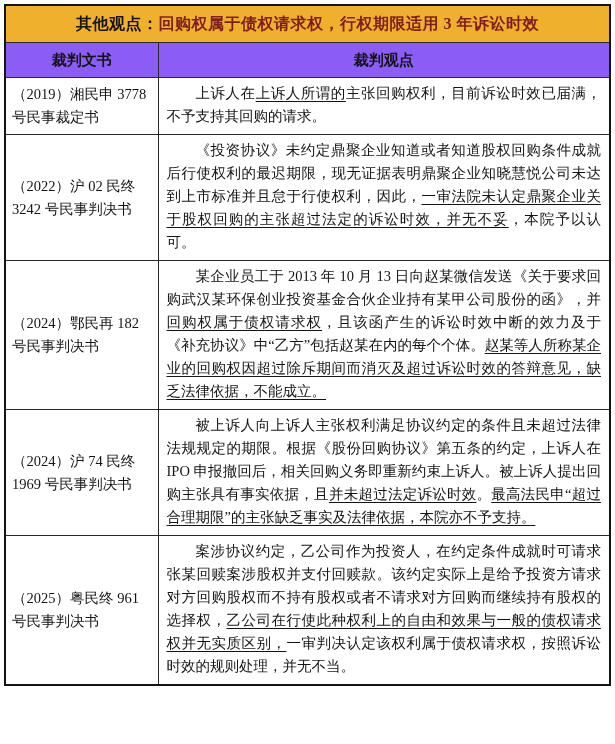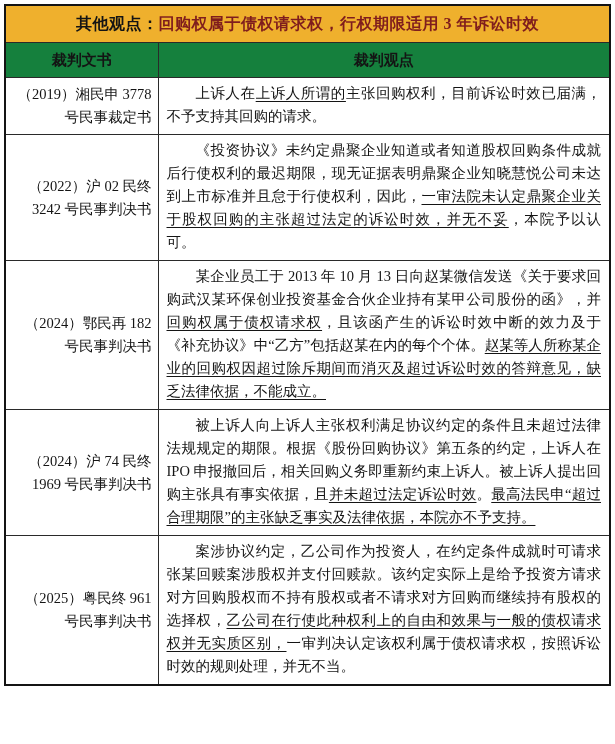--- a/index.html
+++ b/index.html
@@ -34,28 +34,28 @@
     padding: 8px 4px;
     letter-spacing: 0.5px;
   }
   .title-highlight { color: #7f1d1d; }
   th.col-header {
     font-size: 15px;
     font-weight: bold;
     text-align: center;
     padding: 7px 6px;
     line-height: 20px;
-    background: #15803d;
+    background: #8b5cf6;
   }
   td.doc-cell {
     font-size: 14.5px;
     line-height: 23px;
     padding: 4px 6px;
     vertical-align: middle;
-    text-align: right;
+    text-align: left;
   }
   td.op-cell {
     font-size: 14.5px;
     padding: 4px 8px 6px 8px;
     vertical-align: middle;
   }
   td.op-cell p {
     margin: 0;
     text-indent: 2em;
     line-height: 23px;

